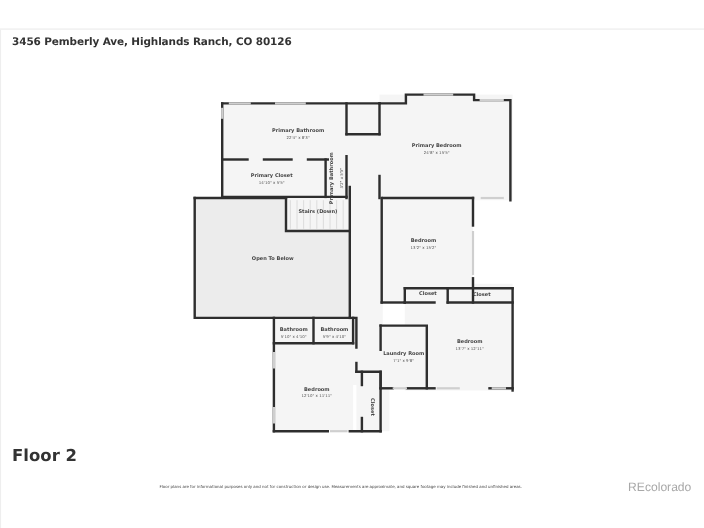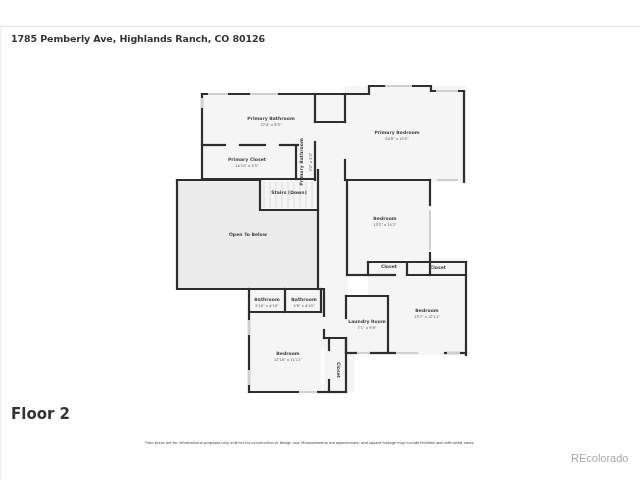--- a/index.html
+++ b/index.html
@@ -2,32 +2,32 @@
 <html><head>
   <meta charset="utf-8">
   <style>
     html, body { margin:0; padding:0; }
     body { width:640px; height:480px; background:#ffffff; position:relative; overflow:hidden; font-family:"Liberation Sans", sans-serif; }
     .topband { position:absolute; left:0; top:0; width:640px; height:26px; background:#ffffff; border-bottom:1px solid #e6e6e6; }
     .sheet { position:absolute; left:0; top:27px; width:640px; height:453px; background:#ffffff; border-left:1px solid #eeeeee; }
     .address { position:absolute; left:11px; top:33px; font-size:9.5px; font-weight:bold; color:#333333; font-family:"DejaVu Sans", sans-serif; letter-spacing:-0.1px; }
     .floor { position:absolute; left:11px; top:405px; font-size:15px; font-weight:bold; color:#333333; font-family:"DejaVu Sans", sans-serif; }
     .disclaimer { position:absolute; left:145px; top:441px; width:350px; font-size:3.6px; color:#444444; white-space:nowrap; font-family:"DejaVu Sans", sans-serif; }
-    .brand { position:absolute; left:571px; top:437px; font-size:11px; color:#a8a8a8; font-family:"Liberation Sans", sans-serif;margin-top:15px; }
+    .brand { position:absolute; left:571px; top:437px; font-size:11px; color:#a8a8a8; font-family:"Liberation Sans", sans-serif; }
     svg.plan { position:absolute; left:0; top:0; }
     .rl { font-family:"DejaVu Sans", sans-serif; font-size:4.6px; fill:#444444; font-weight:bold; }
     .rd { font-family:"DejaVu Sans", sans-serif; font-size:3.6px; fill:#555555; }
   </style>
 </head>
 <body>
 
 <div class="topband"></div>
 <div class="sheet"></div>
 
-<div class="address">1785 Pemberly Ave, Highlands Ranch, CO 80126</div>
+<div class="address">3456 Pemberly Ave, Highlands Ranch, CO 80126</div>
 
 <svg class="plan" width="640" height="480" viewBox="0 0 640 480">
 
   <g fill="#f5f5f5">
     <rect x="202" y="94" width="145" height="85"></rect>
     <rect x="345" y="86" width="121" height="96"></rect>
     <rect x="318" y="170" width="30" height="180"></rect>
     <rect x="346" y="180" width="84" height="95"></rect>
     <rect x="368" y="258" width="98" height="97"></rect>
     <rect x="346" y="296" width="42" height="57"></rect>

